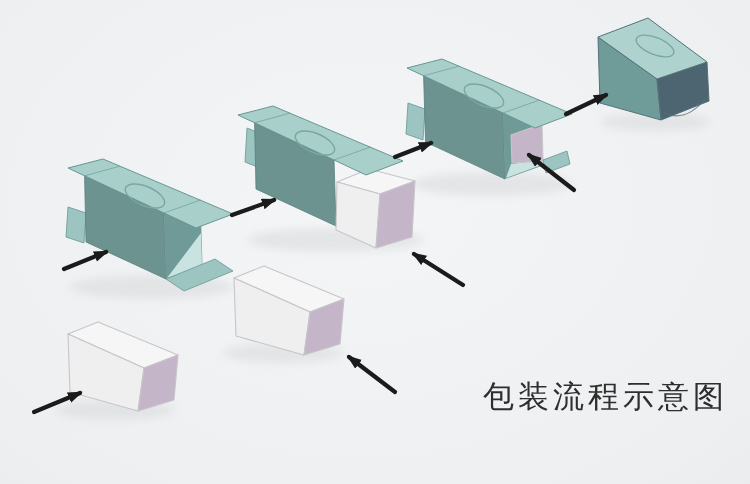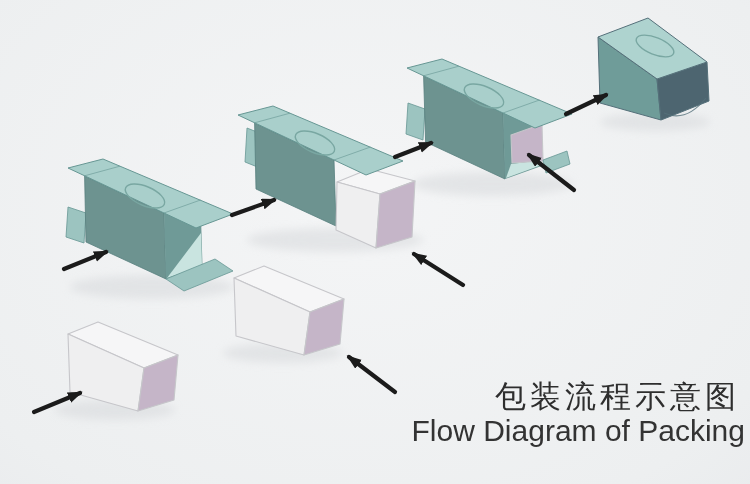--- a/index.html
+++ b/index.html
@@ -19,21 +19,21 @@
   .oval{fill:none;stroke:var(--oval-line);stroke-width:1.4;}
   .box-top{fill:var(--box-top);stroke:var(--box-edge);stroke-width:1.1;stroke-linejoin:round;}
   .box-front{fill:var(--box-front);stroke:var(--box-edge);stroke-width:1.1;stroke-linejoin:round;}
   .box-end{fill:var(--box-end);stroke:var(--box-edge);stroke-width:1.1;stroke-linejoin:round;}
   .final-top{fill:var(--final-top);stroke:var(--final-edge);stroke-width:1;stroke-linejoin:round;}
   .final-left{fill:var(--final-side);stroke:var(--final-edge);stroke-width:1;stroke-linejoin:round;}
   .final-right{fill:var(--final-front);stroke:var(--final-edge);stroke-width:1;stroke-linejoin:round;}
   .tuck{fill:none;stroke:var(--final-edge);stroke-width:1.2;opacity:.8;}
   .arrow-line{stroke:var(--arrow);stroke-width:4.2;stroke-linecap:round;}
   .shadow{fill:var(--shadow);opacity:.55;filter:url(#blur);}
-  .title-zh{position:absolute;top:376px;right:10px;font-size:31px;letter-spacing:4px;
+  .title-zh{position:absolute;top:376px;right:22px;font-size:31px;letter-spacing:4px;
     color:var(--text-zh);white-space:nowrap;margin-left:14px;}
   .title-en{position:absolute;top:414px;right:5px;font-size:30px;
     color:var(--text-en);white-space:nowrap;}
 </style>
 </head>
 <body>
 
 <div class="stage">
 
   <svg width="750" height="484" viewBox="0 0 750 484">
@@ -120,14 +120,13 @@
         <line x1="232" y1="215" x2="274" y2="200" class="arrow-line" marker-end="url(#ah)"></line>
         <line x1="395" y1="392" x2="349" y2="357" class="arrow-line" marker-end="url(#ah)"></line>
         <line x1="463" y1="285" x2="414" y2="254" class="arrow-line" marker-end="url(#ah)"></line>
         <line x1="395" y1="157" x2="431" y2="143" class="arrow-line" marker-end="url(#ah)"></line>
         <line x1="574" y1="190" x2="529" y2="155" class="arrow-line" marker-end="url(#ah)"></line>
         <line x1="566" y1="114" x2="606" y2="95" class="arrow-line" marker-end="url(#ah)"></line>
       </g>
   </svg>
 
   <div class="title-zh">包装流程示意图</div>
-  <div class="title-en">Flow Diagram of Packing</div>
 </div>
 
 </body></html>

